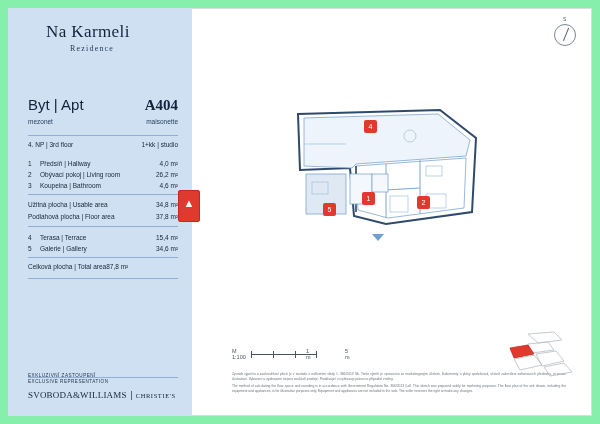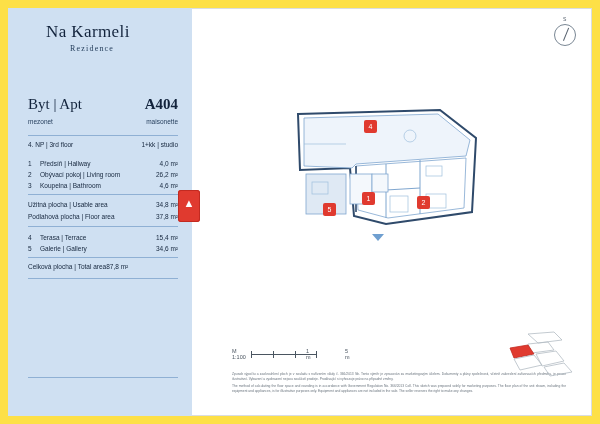--- a/index.html
+++ b/index.html
@@ -10,21 +10,21 @@
   body {
     width: 600px;
     height: 424px;
     font-family: "Liberation Sans", sans-serif;
     overflow: hidden;
   }
   .page {
     position: relative;
     width: 600px;
     height: 424px;
-    background: #fde047;
+    background: #86efac;
     box-sizing: border-box;
   }
   .sheet {
     position: absolute;
     left: 8px;
     top: 8px;
     width: 584px;
     height: 408px;
     background: #ffffff;
     border: 1px solid #d9dde2;
@@ -64,21 +64,21 @@
   .unit-row {
     position: absolute;
     left: 20px;
     top: 88px;
     width: 150px;
     display: flex;
     align-items: baseline;
     justify-content: space-between;
   }
   .unit-label {
-    font-family: Liberation Serif, serif;
+    font-family: Liberation Sans, sans-serif;
     font-size: 15px;
     color: #12233c;
   }
   .unit-code {
     font-family: "Liberation Serif", serif;
     font-size: 15px;
     color: #12233c;
     font-weight: bold;
   }
   .unit-row2 {
@@ -423,20 +423,29 @@
     <div class="rooms" style="top: 255px;">
       <div class="total-line">
         <span>Celková plocha | Total area</span>
         <span>87,8 m²</span>
       </div>
     </div>
 
     <div class="hr" style="top: 270px;"></div>
     <div class="hr" style="top: 369px;"></div>
 
+    <div class="logo-block">
+      <div class="logo-kicker">EXKLUZIVNÍ ZASTOUPENÍ</div>
+      <div class="logo-kicker">EXCLUSIVE REPRESENTATION</div>
+      <div class="logo-main">
+        <span>SVOBODA&amp;WILLIAMS</span>
+        <span class="logo-sep"></span>
+        <span class="logo-christies">CHRISTIE'S</span>
+      </div>
+    </div>
   </div>
 
   <div class="marker">
     <div class="glyph">▲</div>
   </div>
 
   <div class="compass">
     <div class="n">S</div>
     <div class="circle">
       <div class="needle"></div>

